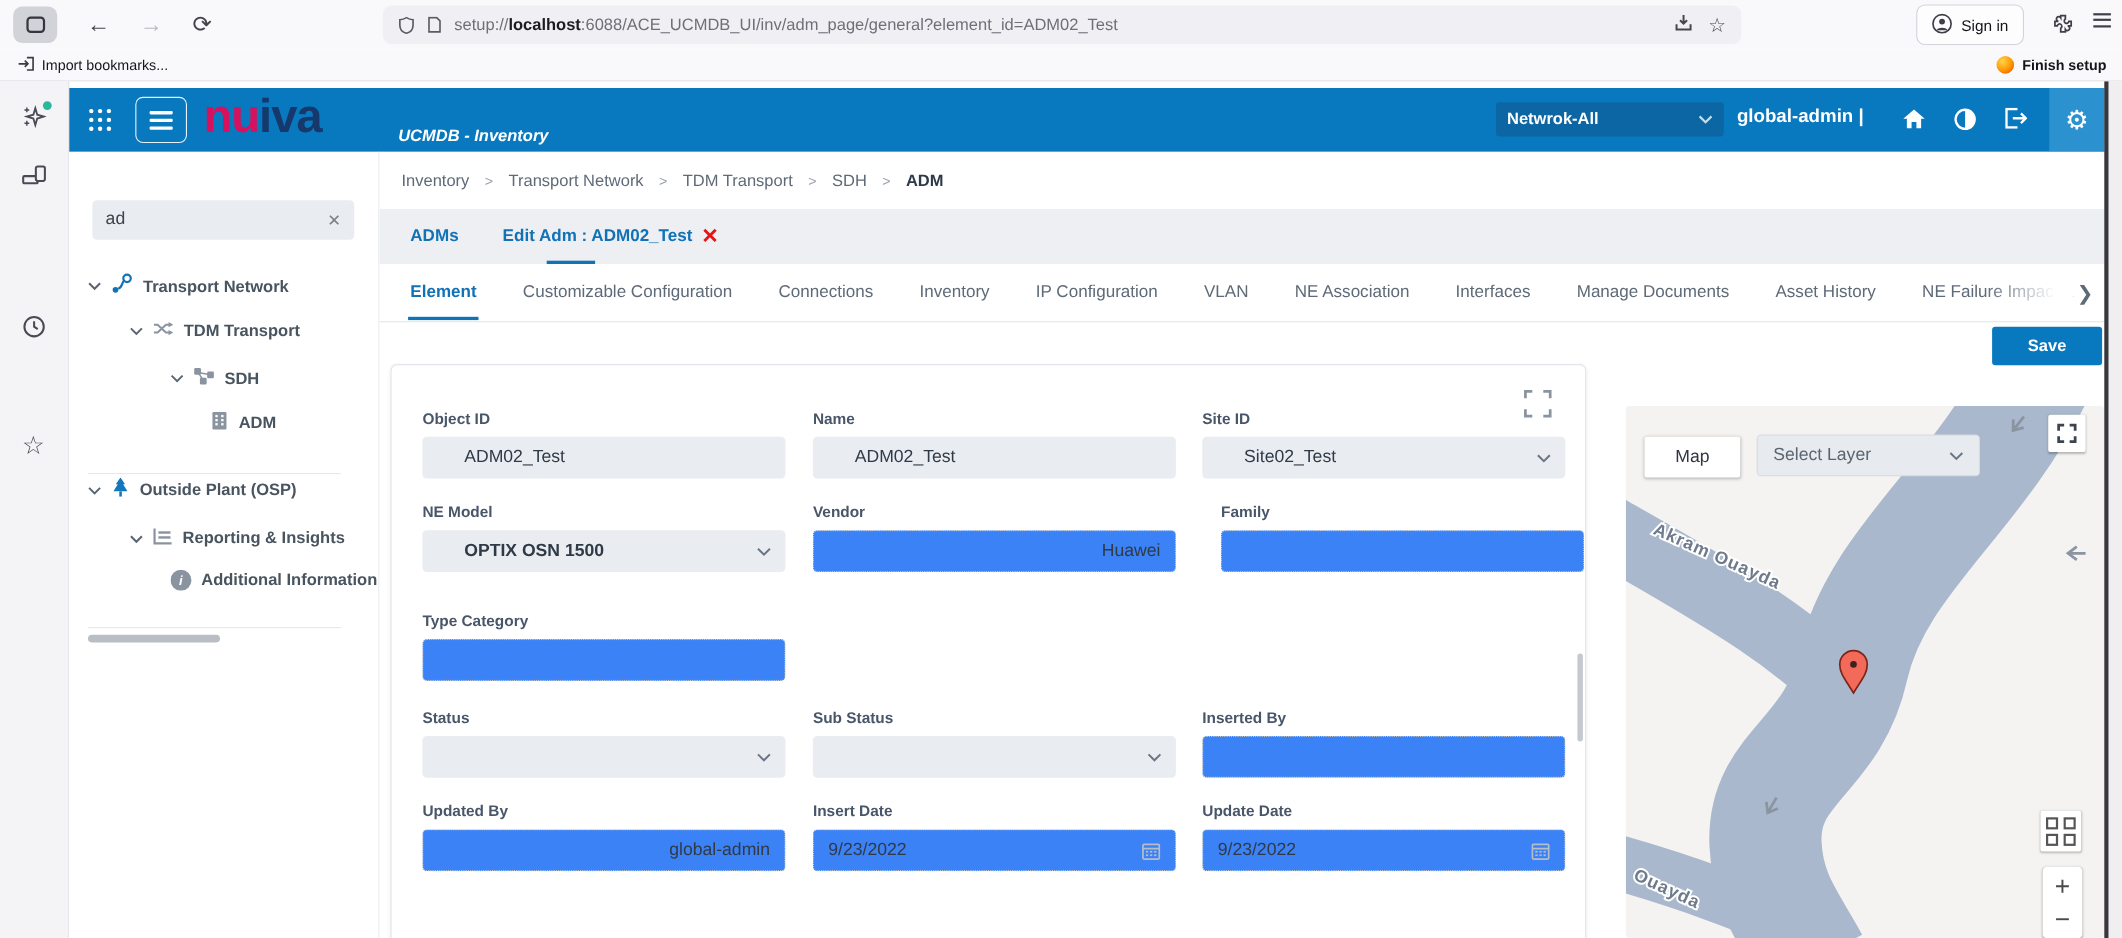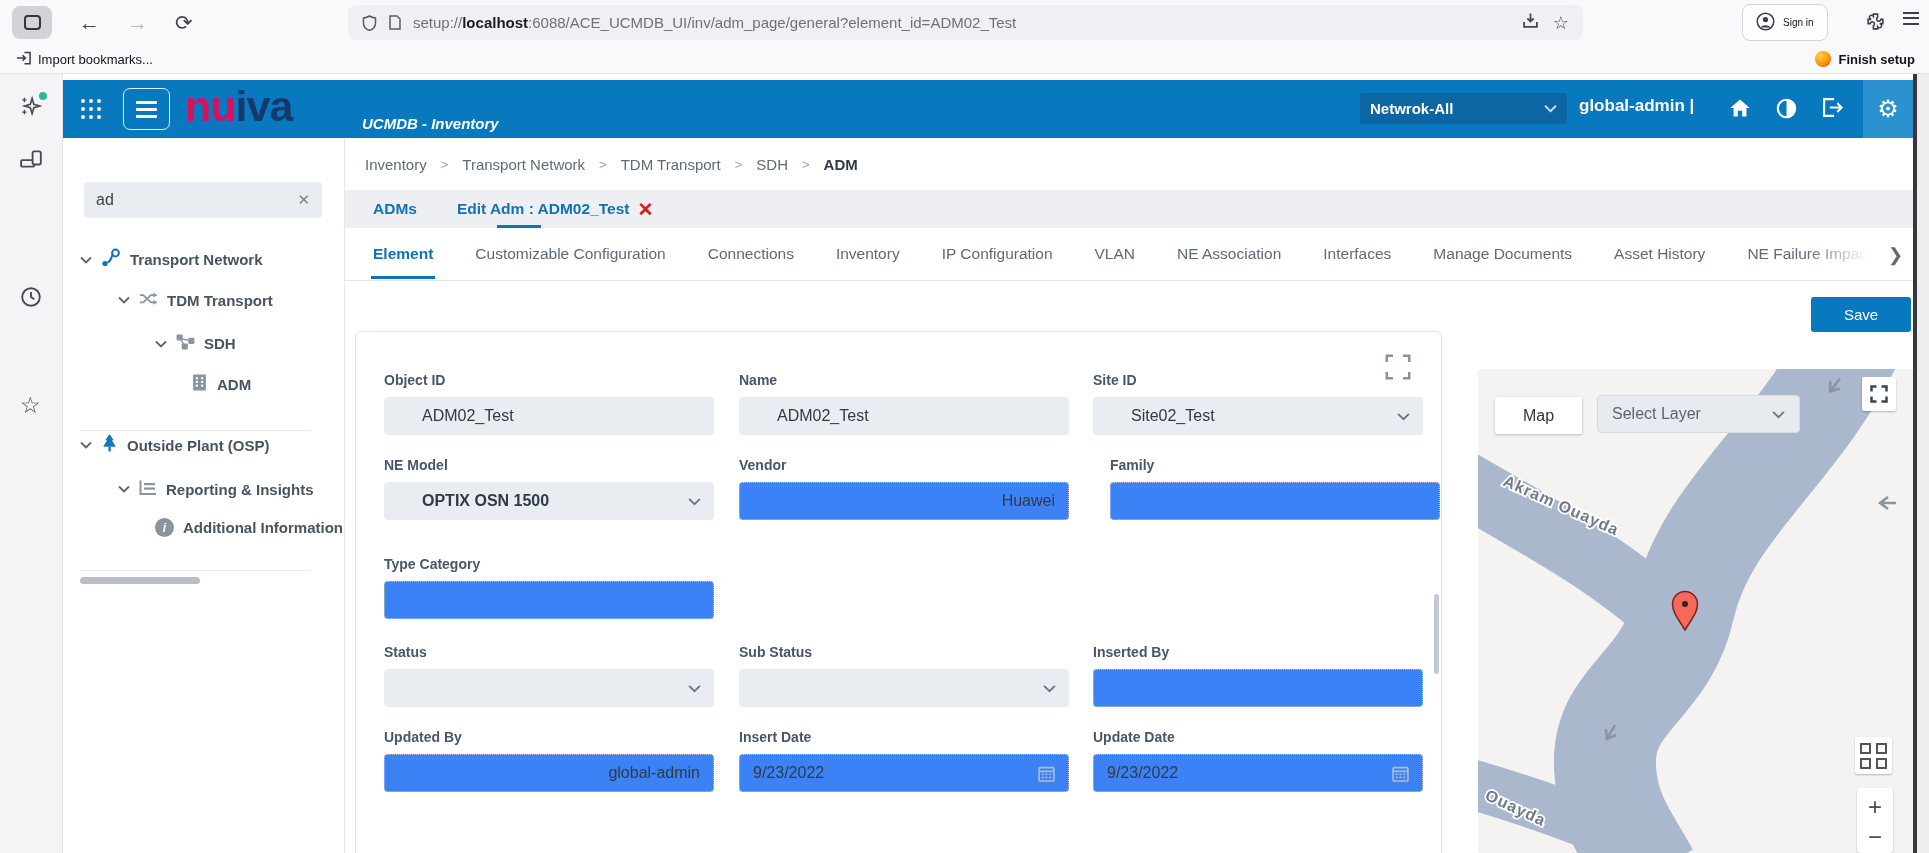--- a/index.html
+++ b/index.html
@@ -17,21 +17,21 @@
   .nav-ic.fwd { color:#b8b8c0; }
   .url-bar { position:absolute; left:348px; top:5px; width:1235px; height:35px; background:#f0f0f4;
     border-radius:8px; display:flex; align-items:center; padding:0 14px; }
   .url-bar .ic { margin-right:12px; display:flex; }
   .url-text { font-size:15px; color:#6f6f7a; white-space:nowrap; overflow:hidden; flex:1; }
   .url-text .host { color:#1b1b21; font-weight:700; }
   .urlbar-actions { display:flex; align-items:center; gap:14px; margin-left:8px; }
   .star-glyph { font-size:18px; color:#45454f; line-height:1; }
   .signin-btn { position:absolute; left:1742px; top:4px; height:37px; border:1px solid #d3d3dc;
     border-radius:8px; background:#fdfdfe; display:flex; align-items:center; gap:8px; padding:0 13px;
-    font-size:10px; color:#15141a; }
+    font-size:14px; color:#15141a; }
   .ext-ic { position:absolute; left:1866px; top:12px; }
   .menu-ic { position:absolute; left:1903px; top:8px; font-size:20px; color:#3f3f49; letter-spacing:0; }
   .menu-bars span { display:block; width:16px; height:2px; background:#3f3f49; margin:3.5px 0; }
 
   .bookmarks-bar { position:absolute; left:0; top:45px; width:1929px; height:29px; background:#f9f9fb;
     border-bottom:1px solid #e3e3e8; display:flex; align-items:center; }
   .import-bm { display:flex; align-items:center; gap:7px; margin-left:16px; font-size:13px; color:#15141a; }
   .finish-setup { position:absolute; right:14px; top:0; height:28px; display:flex; align-items:center;
     gap:7px; font-size:13px; color:#15141a; font-weight:600; }
   .ff-dot { width:16px; height:16px; border-radius:50%;
@@ -75,37 +75,37 @@
   .tree-divider { position:absolute; left:17px; width:230px; height:1px; background:#e6e8eb; }
   .side-hscroll { position:absolute; left:17px; top:577px; width:120px; height:7px; background:#b9bdc4; border-radius:4px; }
 
   
   .content { position:absolute; left:345px; top:138px; width:1568px; height:715px; background:#fff; }
   .breadcrumb { height:52px; display:flex; align-items:center; padding-left:20px; font-size:15px;
     color:#5f6a78; gap:14px; }
   .breadcrumb .sep { color:#9aa3ae; font-size:13px; }
   .breadcrumb .last { font-weight:700; color:#2e3a48; }
 
-  .tabstrip { position:relative; height:38px; background:#edeff3; display:flex; align-items:center; padding-left:28px; }
+  .tabstrip { position:relative; height:50px; background:#edeff3; display:flex; align-items:center; padding-left:28px; }
   .tab-lbl { color:#1272b6; font-weight:700; font-size:15.5px; }
   .tab-edit { margin-left:40px; display:flex; align-items:center; gap:8px; }
   .tab-close { color:#e51414; font-weight:900; font-size:19px; line-height:1; }
   .tab-underline { position:absolute; left:152px; bottom:0; width:44px; height:3px; background:#1272b6; }
 
   .subtabs { position:relative; height:53px; border-bottom:1px solid #e3e6e9; display:flex;
     align-items:center; gap:42px; padding:0 40px 0 28px; overflow:hidden; white-space:nowrap; }
   .subtab { font-size:15.5px; color:#5f6a78; flex:0 0 auto; }
   .subtab.active { color:#1272b6; font-weight:700; position:relative; }
   .subtab.active::after { content:""; position:absolute; left:-2px; right:-2px; bottom:-16px; height:3px; background:#1272b6; }
   .subtab-fade { position:absolute; right:28px; top:0; width:80px; height:100%;
     background:linear-gradient(to right, rgba(255,255,255,0), #fff 80%); }
   .subtab-more { position:absolute; right:10px; top:16px; color:#5f6a78; font-size:18px; }
 
   .save-btn { position:absolute; top:159px; right:2px; width:100px; height:35px; background:#0878bf;
-    color:#fff; font-size:15px; font-weight:400; border:none; border-radius:3px; }
+    color:#fff; font-size:15px; font-weight:700; border:none; border-radius:3px; }
 
   
   .form-card { position:absolute; left:10px; top:193px; width:1087px; height:530px; background:#fff;
     border:1px solid #e2e5e9; border-radius:6px; box-shadow:0 1px 4px rgba(40,50,60,.07); }
   .card-expand { position:absolute; top:20px; right:28px; }
   .card-vscroll { position:absolute; right:2px; top:262px; width:5px; height:80px; background:#c4c9d0; border-radius:3px; }
   .fld { position:absolute; width:330px; }
   .fld .lab { font-size:14px; font-weight:700; color:#49566a; }
   .fld .box { margin-top:9px; height:38px; border-radius:4px; display:flex; align-items:center;
     padding:0 13px; font-size:16px; color:#303a46; }

